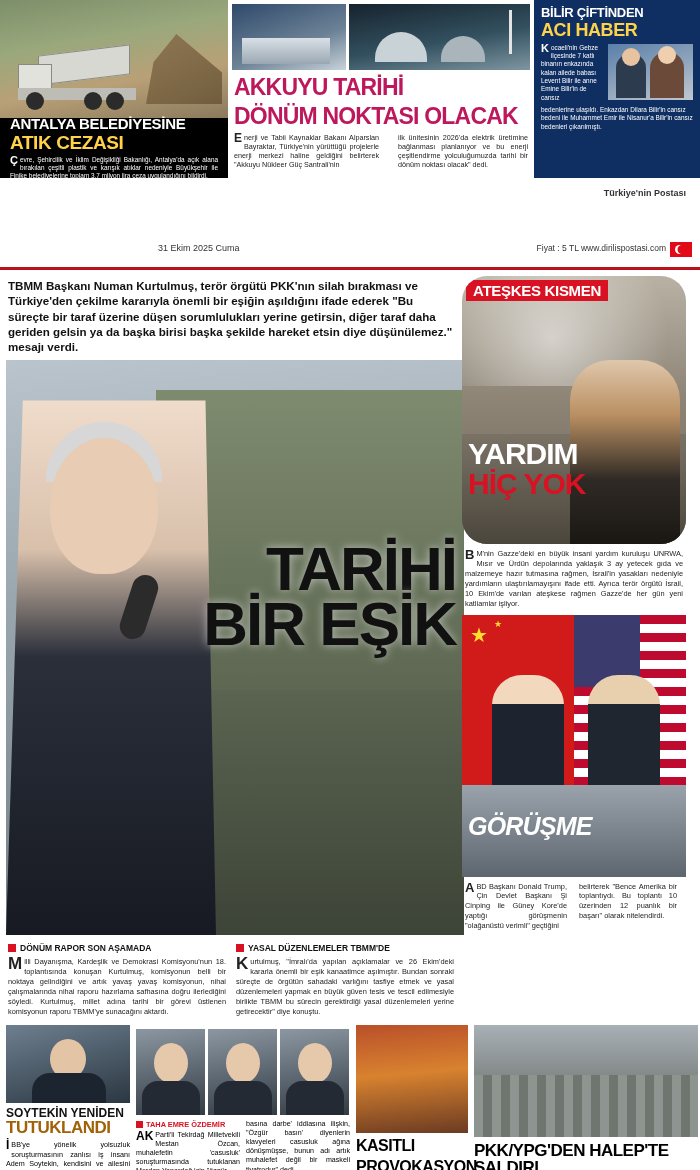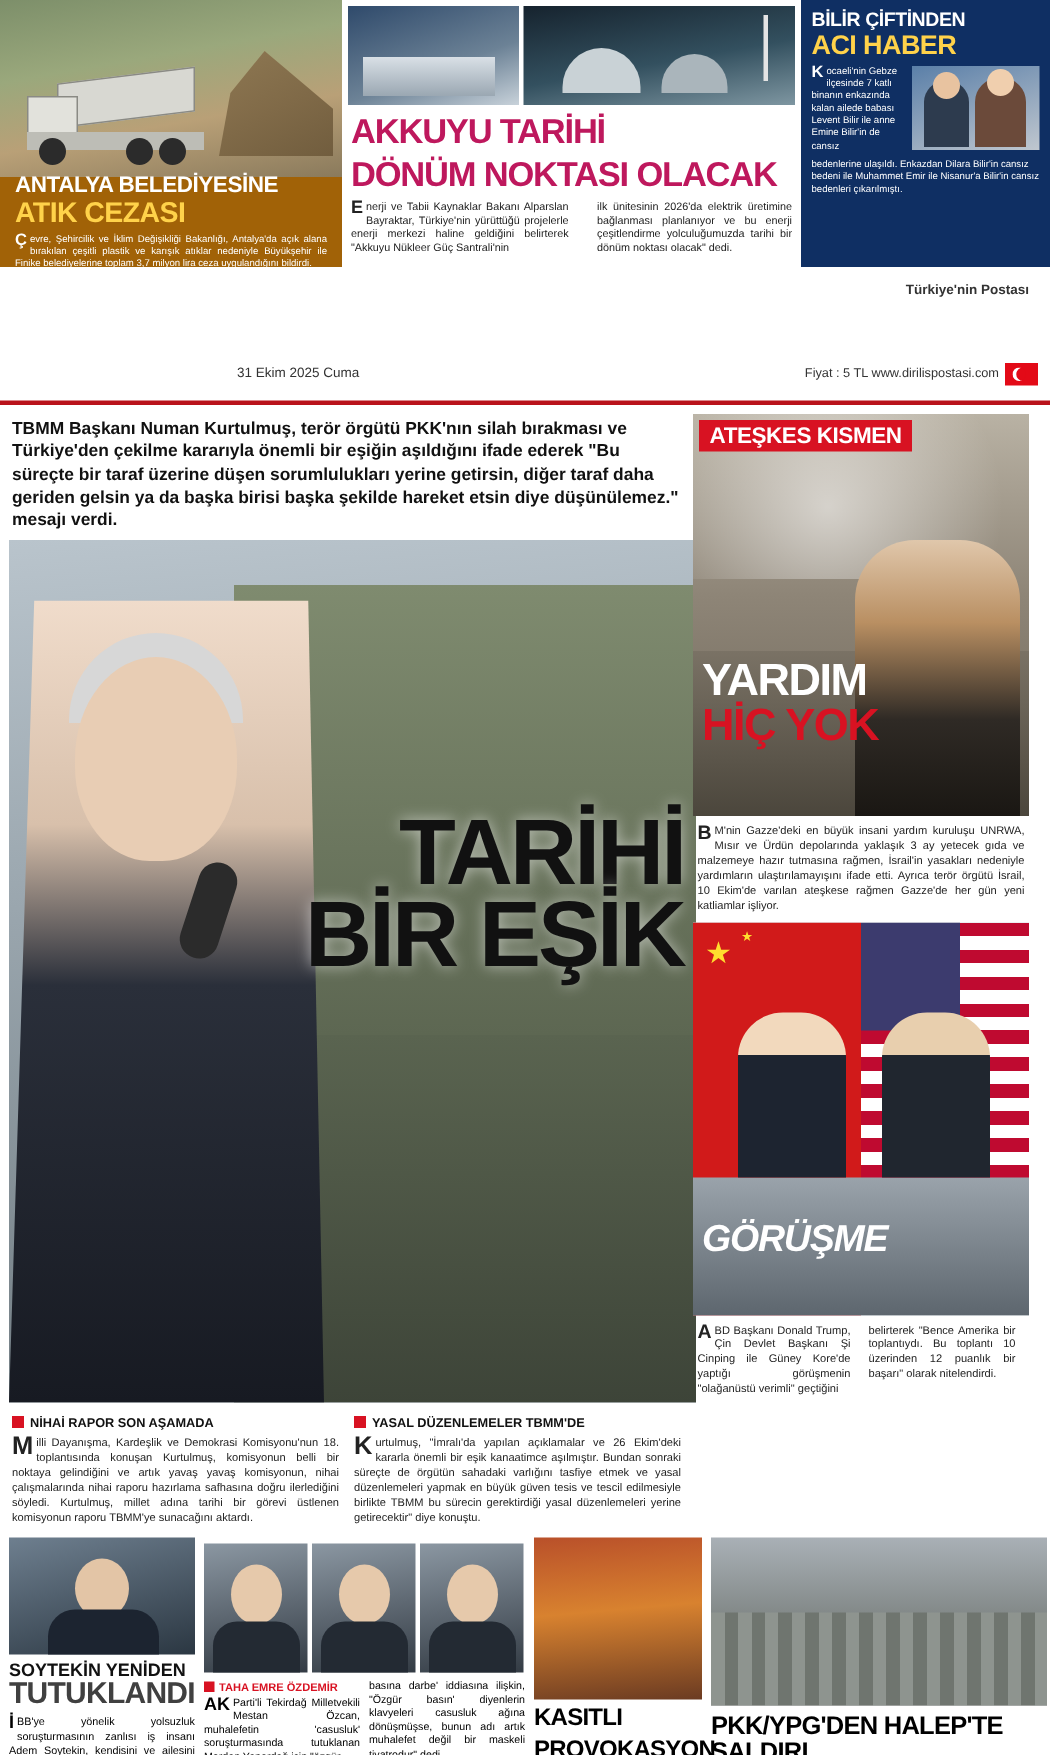--- a/index.html
+++ b/index.html
@@ -8,21 +8,21 @@
     font-family: "Liberation Sans", sans-serif;
     background: #ffffff;
     overflow: hidden;
     position: relative;
   }
   .page { width: 700px; height: 1170px; position: relative; background: #fff; }
 
   
   .topstrip { display: flex; width: 700px; height: 178px; }
 
-  .ts-left { width: 244px; height: 178px; position: relative; background: #a16207; overflow: hidden; }
+  .ts-left { width: 244px; height: 178px; position: relative; background: #000000; overflow: hidden; }
   .ts-left .photo {
     position: absolute; left: 0; top: 0; width: 228px; height: 118px;
     background: linear-gradient(170deg,#7d8f6a 0%,#9aa87c 35%,#b9a077 65%,#8a7a5c 100%);
     overflow: hidden;
   }
   .truck {
     position: absolute; left: 18px; bottom: 8px; width: 130px; height: 62px;
   }
   .truck .bed {
     position: absolute; left: 20px; top: 2px; width: 92px; height: 30px;
@@ -187,20 +187,21 @@
     content: ""; position: absolute; left: 0; top: 1px; width: 8px; height: 8px; background: #d81222;
   }
   .subnote .txt { font-size: 7.4px; line-height: 1.33; text-align: justify; color: #222; }
   .subnote .txt .drop { font-weight: bold; font-size: 17px; float: left; line-height: .88; padding-right: 2px; }
 
   
   .rbox { width: 224px; margin-bottom: 6px; position: relative; }
   .rphoto {
     width: 224px; height: 268px; position: relative; overflow: hidden;
     background: linear-gradient(180deg,#b9b2a4 0%,#8e8577 45%,#6c6457 100%);
+    border-radius: 25px;
   }
   .rphoto .smoke {
     position: absolute; left: -10px; top: -10px; width: 250px; height: 120px;
     background: radial-gradient(circle at 40% 60%, rgba(255,255,255,.55), rgba(190,180,165,0) 70%);
   }
   .rphoto .rubble { position: absolute; left: 0; bottom: 0; width: 224px; height: 110px; background: linear-gradient(180deg,#7a7265,#4b463c); }
   .rphoto .woman {
     position: absolute; right: 6px; top: 84px; width: 110px; height: 184px;
     background: linear-gradient(180deg,#e0c7ab 0%,#b98f62 30%,#2f2a25 65%,#1a1713 100%);
     border-radius: 40px 40px 0 0;
@@ -231,21 +232,21 @@
   .rphoto2 .t1 { position: absolute; left: 6px; bottom: 36px; font-size: 25px; font-weight: bold; color: #fff; letter-spacing: -.8px; font-style: italic; }
   .rphoto2 .t2 { position: absolute; left: 6px; bottom: 10px; font-size: 24px; font-weight: bold; color: #ffd24a; letter-spacing: -.8px; }
 
   
   .bottom { display: flex; width: 700px; padding: 8px 6px 6px 6px; gap: 6px; }
   .b1 { width: 124px; }
   .b1 .ph { width: 124px; height: 78px; background: linear-gradient(165deg,#6e7f8f,#2b3742); position: relative; overflow: hidden; }
   .b1 .ph .head { position: absolute; left: 44px; top: 14px; width: 36px; height: 40px; border-radius: 50%; background: #e3c5a6; }
   .b1 .ph .suit { position: absolute; left: 26px; top: 48px; width: 74px; height: 34px; background: #1c2430; border-radius: 18px 18px 0 0;}
   .b1 h4 { font-size: 12px; font-weight: bold; color: #111; margin-top: 4px; line-height: 1.05; }
-  .b1 h3 { font-size: 20px; font-weight: bold; color: #404040; line-height: 1.0; letter-spacing: -.5px;}
+  .b1 h3 { font-size: 17px; font-weight: bold; color: #a16207; line-height: 1.0; letter-spacing: -.5px;}
   .b1 .txt { font-size: 7.2px; line-height: 1.3; text-align: justify; margin-top: 4px; }
   .b1 .txt .drop { font-weight: bold; font-size: 12px; float: left; line-height: .9; padding-right: 2px; }
 
   .b2 { width: 214px; }
   .b2 .tag { background: #d81222; color: #fff; font-size: 17px; font-weight: bold; padding: 2px 6px; display: inline-block; letter-spacing: -.4px;}
   .b2 .trio { display: flex; gap: 3px; margin-top: 4px; }
   .b2 .trio .p { width: 69px; height: 86px; background: linear-gradient(170deg,#8b97a2,#333b44); position: relative; overflow: hidden;}
   .b2 .trio .p .hd { position: absolute; left: 18px; top: 14px; width: 34px; height: 40px; border-radius: 50%; background:#e6c9ab;}
   .b2 .trio .p .sh { position: absolute; left: 6px; top: 52px; width: 58px; height: 36px; background:#232a33; border-radius:16px 16px 0 0;}
   .b2 .cols { display: flex; gap: 6px; margin-top: 5px; }
@@ -343,21 +344,21 @@
         <div class="face"></div>
         <div class="mic"></div>
         <div class="headline-big">
           <div class="l">TARİHİ</div>
           <div class="l">BİR EŞİK</div>
         </div>
       </div>
 
       <div class="subnotes">
         <div class="subnote">
-          <div class="kicker">NİHAİ RAPOR SON AŞAMADA</div>
+          <div class="kicker">DÖNÜM RAPOR SON AŞAMADA</div>
           <div class="txt"><span class="drop">M</span><span>illi Dayanışma, Kardeşlik ve Demokrasi Komisyonu'nun 18. toplantısında konuşan Kurtulmuş, komisyonun belli bir noktaya gelindiğini ve artık yavaş yavaş komisyonun, nihai çalışmalarında nihai raporu hazırlama safhasına doğru ilerlediğini söyledi. Kurtulmuş, millet adına tarihi bir görevi üstlenen komisyonun raporu TBMM'ye sunacağını aktardı.</span></div>
         </div>
         <div class="subnote">
           <div class="kicker">YASAL DÜZENLEMELER TBMM'DE</div>
           <div class="txt"><span class="drop">K</span><span>urtulmuş, "İmralı'da yapılan açıklamalar ve 26 Ekim'deki kararla önemli bir eşik kanaatimce aşılmıştır. Bundan sonraki süreçte de örgütün sahadaki varlığını tasfiye etmek ve yasal düzenlemeleri yapmak en büyük güven tesis ve tescil edilmesiyle birlikte TBMM bu sürecin gerektirdiği yasal düzenlemeleri yerine getirecektir" diye konuştu.</span></div>
         </div>
       </div>
     </div>
 
     <div class="col-right">

